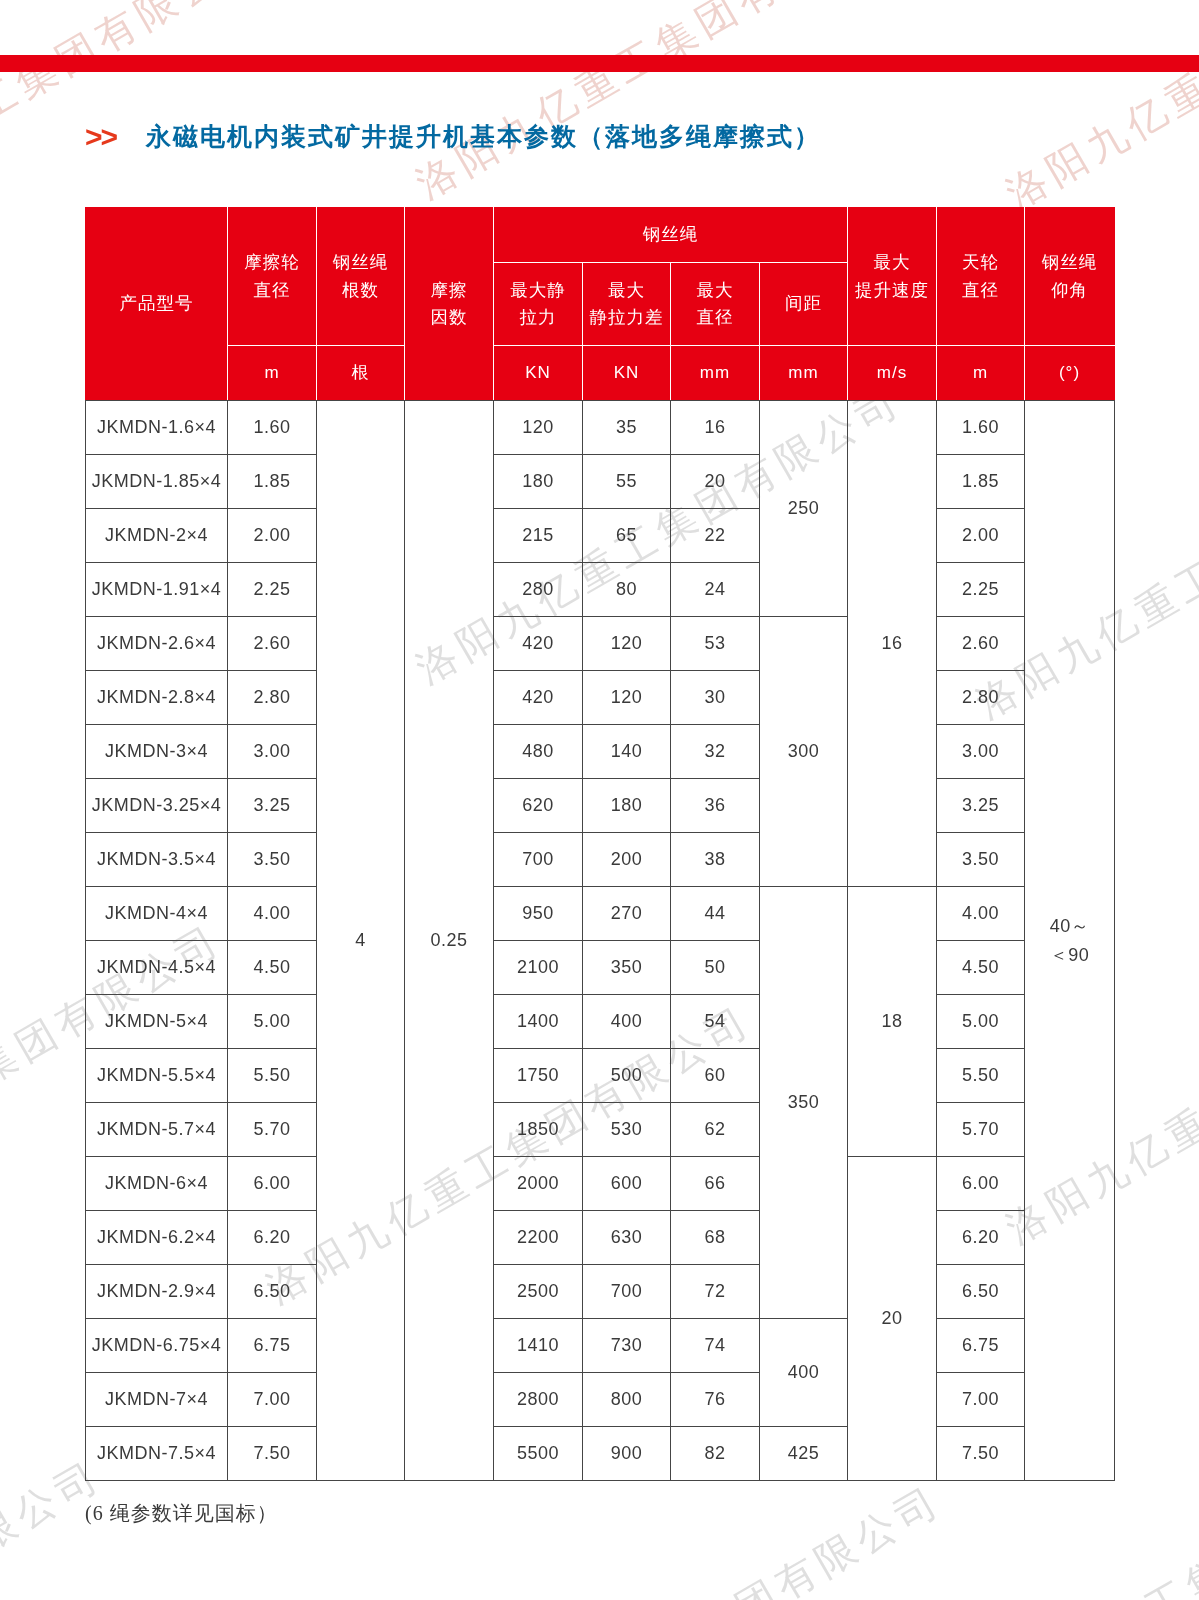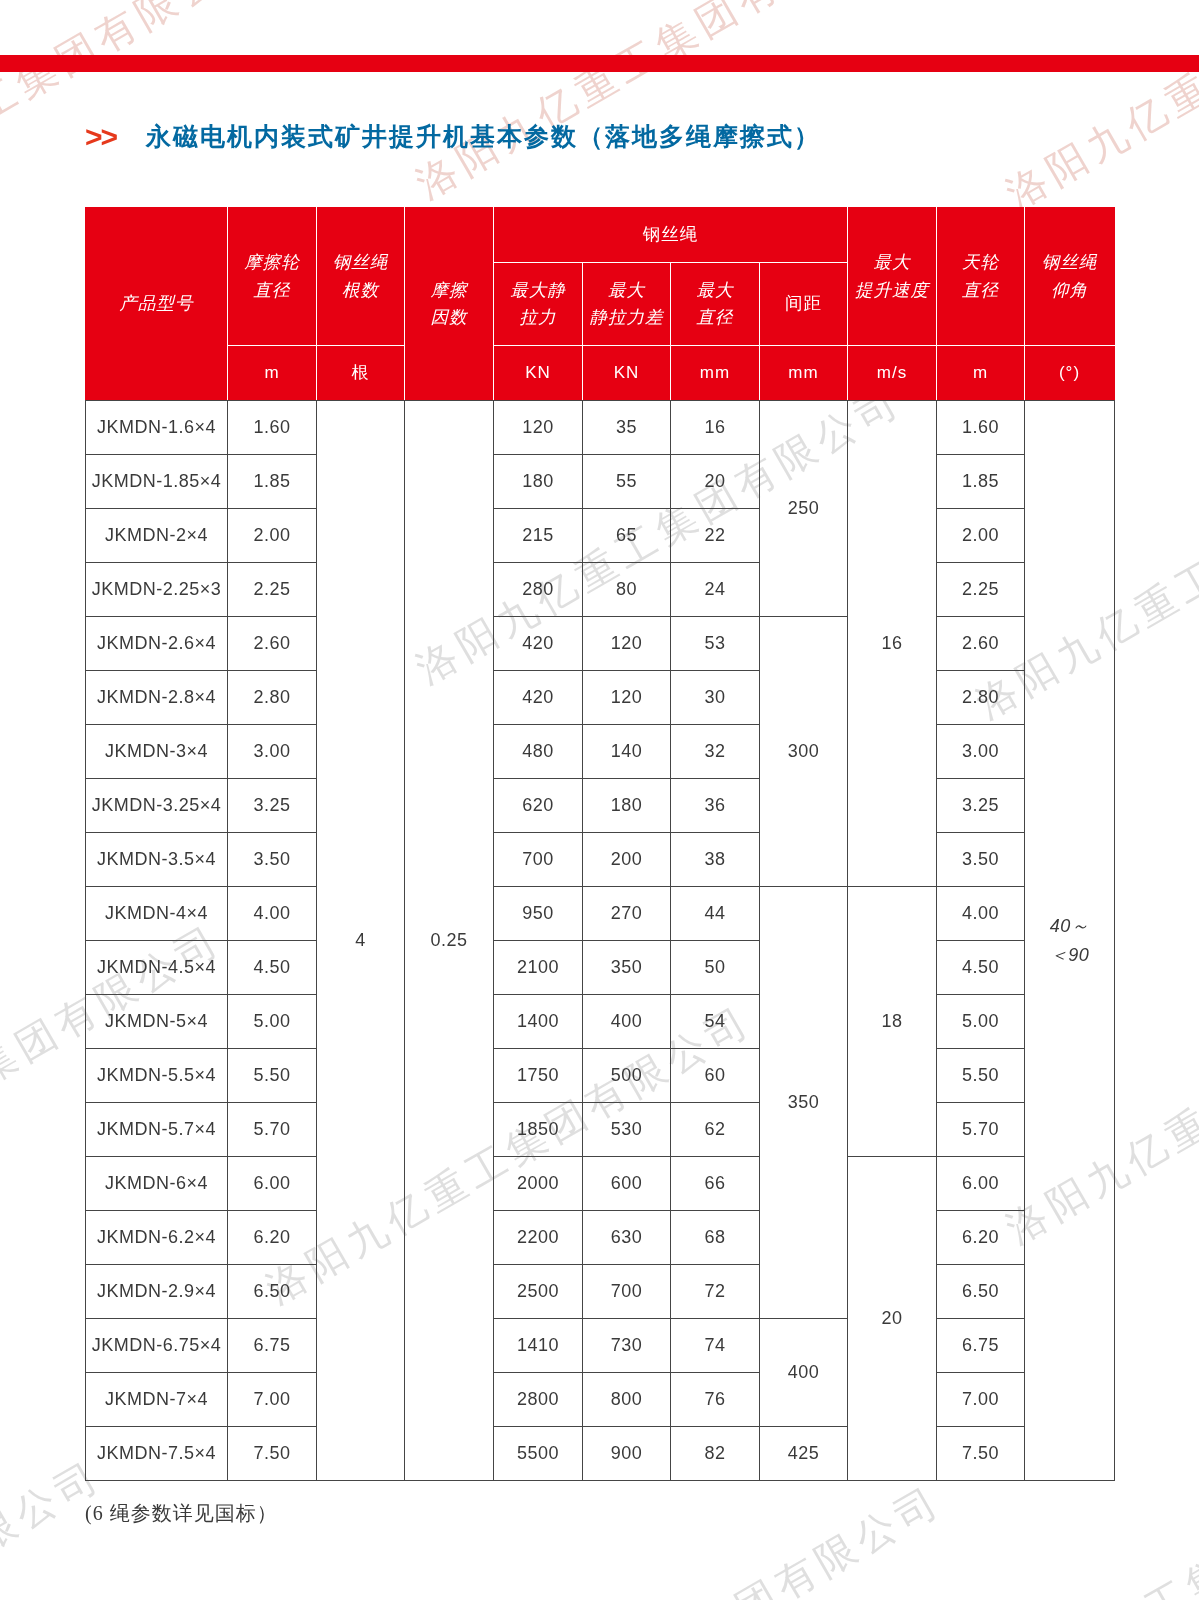--- a/index.html
+++ b/index.html
@@ -57,21 +57,21 @@
   
   .table-wrap {
     position: absolute; left: 85px; top: 207px;
     z-index: 1;
   }
   table {
     border-collapse: collapse;
     table-layout: fixed;
     width: 1029px;
   }
-  .pre { white-space: pre-line; font-style: italic; }
+  .pre { white-space: pre-line; }
 
   thead th {
     background: #e60012;
     color: #ffffff;
     font-weight: 400;
     font-size: 17.5px;
     letter-spacing: 1px;
     line-height: 1.55;
     border: 1.5px solid #ffffff;
     padding: 0;
@@ -215,21 +215,21 @@
         </tr>
         <tr>
           <td>JKMDN-2×4</td>
           <td>2.00</td>
           <td>215</td>
           <td>65</td>
           <td>22</td>
           <td>2.00</td>
         </tr>
         <tr>
-          <td>JKMDN-2.25×3</td>
+          <td>JKMDN-1.91×4</td>
           <td>2.25</td>
           <td>280</td>
           <td>80</td>
           <td>24</td>
           <td>2.25</td>
         </tr>
         <tr>
           <td>JKMDN-2.6×4</td>
           <td>2.60</td>
           <td>420</td>

